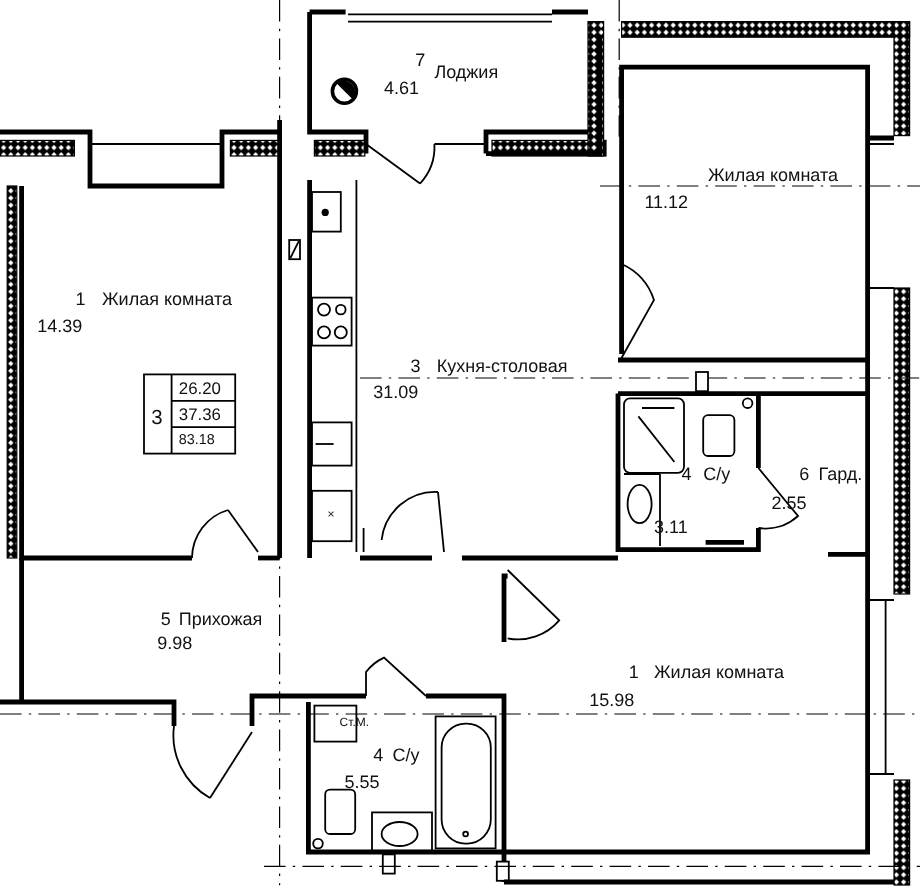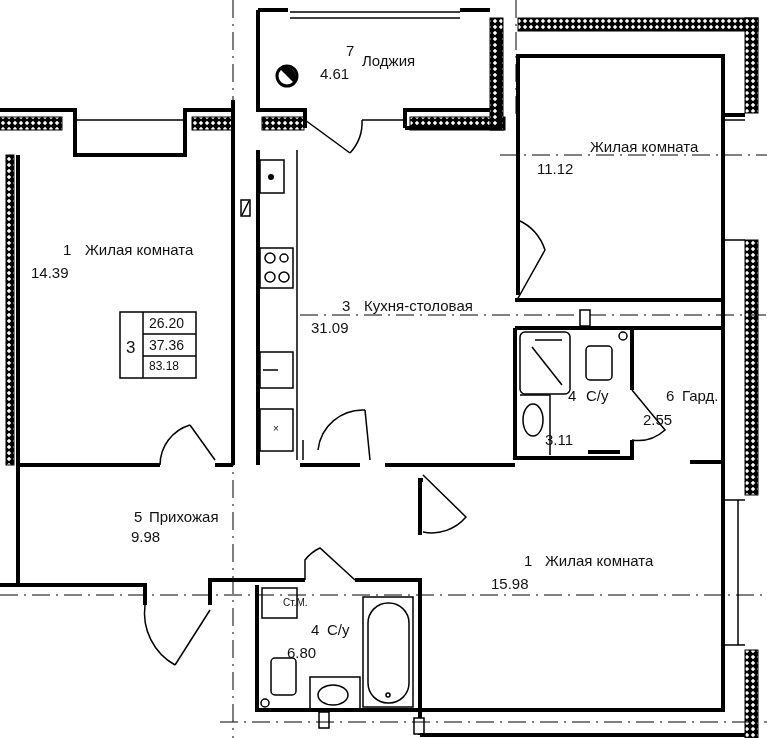--- a/index.html
+++ b/index.html
@@ -243,14 +243,14 @@
 <div>
   <span class="tx" style="left:524px;top:553px;">1</span>
   <span class="tx" style="left:545px;top:553px;">Жилая комната</span>
   <span class="tx" style="left:491px;top:576px;">15.98</span>
 </div>
 
 <div>
   <span class="tx s" style="left:264px;top:598px;">Ст.М.</span>
   <span class="tx" style="left:311px;top:622px;">4</span>
   <span class="tx" style="left:327px;top:622px;">С/у</span>
-  <span class="tx" style="left:287px;top:645px;">6.80</span>
+  <span class="tx" style="left:287px;top:645px;">5.55</span>
 </div>
 
 </body></html>

